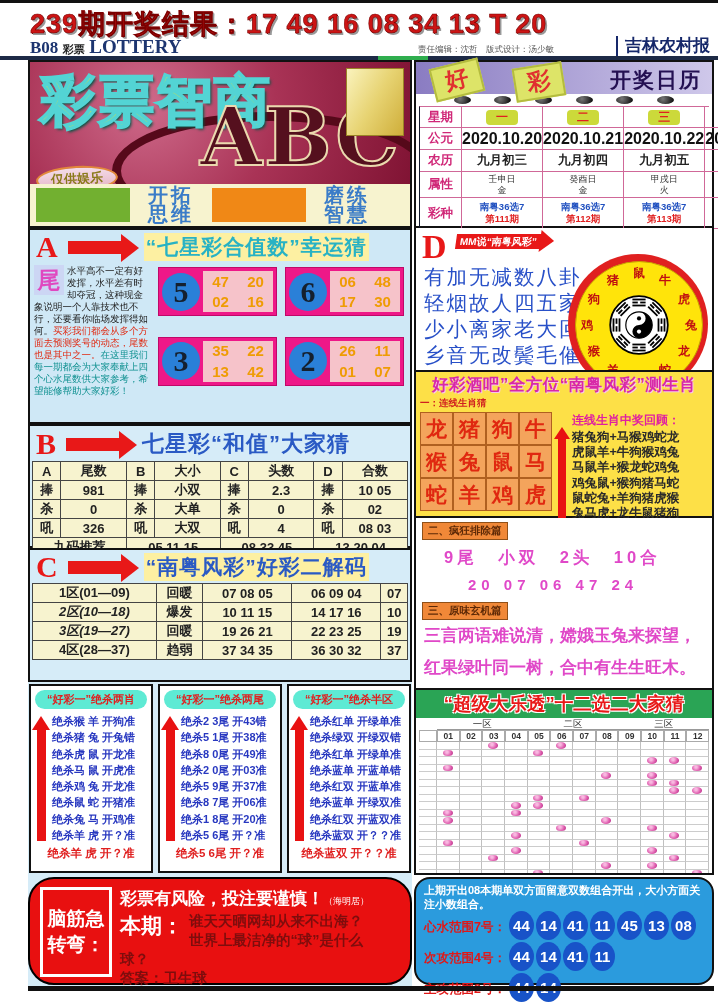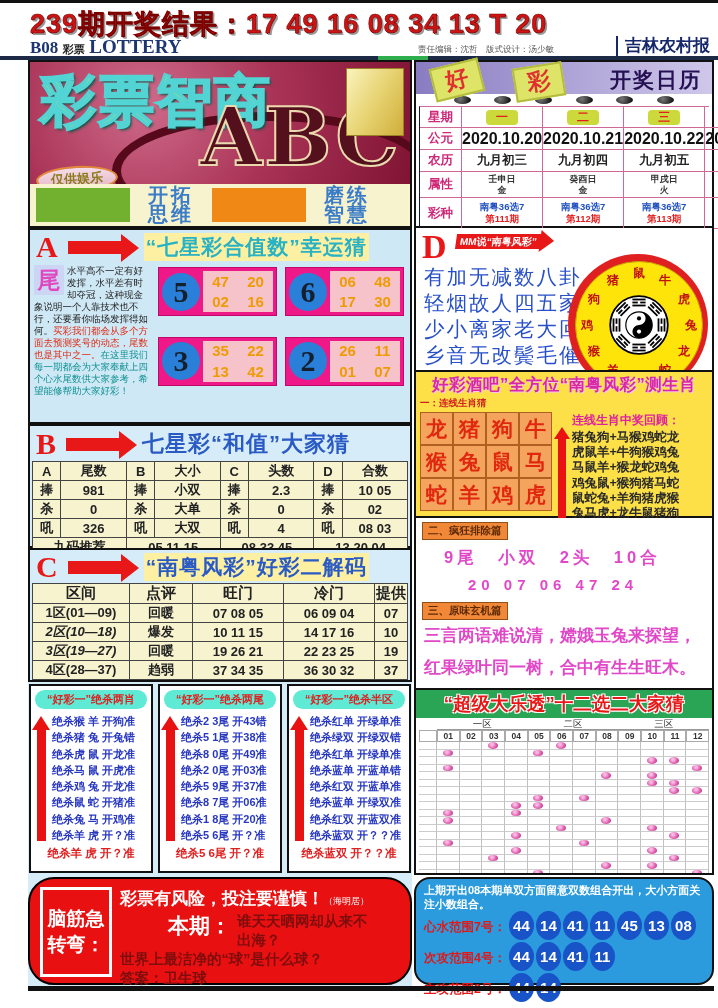--- a/index.html
+++ b/index.html
@@ -85,41 +85,41 @@
     border-bottom:14px solid #e81212;border-top:0;}
   .kill-line{color:#2838c0;font-size:11px;font-weight:bold;line-height:16.3px;white-space:nowrap;}
   .kill-foot{color:#e02020;font-size:11.5px;font-weight:bold;text-align:center;margin-top:3px;white-space:nowrap;}
   
   .riddle{position:absolute;left:0;top:817px;width:384px;height:108px;border:2px solid #000;border-radius:26px;
     background:#e81010;box-sizing:border-box;display:flex;padding:8px 8px 6px 10px;gap:8px;}
   .riddle-label{border:3px solid #fff;width:66px;height:84px;display:flex;align-items:center;justify-content:center;
     color:#fff;font-size:19px;font-weight:bold;text-align:center;line-height:26px;flex:none;}
   .riddle-warning{color:#fff;font-size:17px;font-weight:bold;}
   .riddle-warning .small{font-size:9px;font-weight:normal;}
-  .riddle-period{color:#fff;font-size:21px;font-weight:bold;float:left;margin-right:6px;margin-left:48px;}
+  .riddle-period{color:#fff;font-size:21px;font-weight:bold;float:left;margin-right:6px;}
   .riddle-text{color:#7e0d0d;font-size:14.5px;font-weight:bold;line-height:19px;}
   
   .calendar{position:absolute;left:0;top:0;width:300px;height:168px;border:2px solid #111;box-sizing:border-box;background:#fff;}
   .cal-head{position:relative;height:32px;background:linear-gradient(90deg,#8a7cc2,#cfc8ea);}
   .cal-title{position:absolute;right:10px;top:4px;font-size:21px;font-weight:bold;color:#241052;letter-spacing:2px;}
   .stamp{position:absolute;width:46px;height:30px;background:#dde468;border:2px solid #b4bc3e;color:#e03030;
     font-size:23px;font-weight:bold;text-align:center;line-height:28px;}
   .stamp1{left:16px;top:1px;transform:rotate(-14deg);}
   .stamp2{left:98px;top:3px;transform:rotate(-9deg);}
   .binding{height:11px;display:flex;justify-content:space-around;padding:0 26px;align-items:center;}
   .binding span{width:17px;height:8px;border-radius:50%;background:radial-gradient(circle at 35% 35%,#777,#000);}
   .cal-table{display:grid;grid-template-columns:42px repeat(4,1fr);margin:1px 3px;border-top:1px solid #d06898;border-left:1px solid #0f172a;}
   .cal-cell{border-right:1px solid #d06898;border-bottom:1px solid #d06898;display:flex;flex-direction:column;
     align-items:center;justify-content:center;text-align:center;}
   .cal-label{color:#d02878;font-size:12.5px;font-weight:bold;}
   .r1{height:20px;}.r2{height:21px;}.r3{height:21px;}.r4{height:25px;}.r5{height:30px;}
   .wd-pill{background:#ccd93a;border-radius:4px;padding:0 10px;color:#e02020;font-size:12px;font-weight:bold;line-height:15px;}
   .cal-date{font-size:16px;font-weight:bold;color:#111;}
   .cal-lunar{font-size:12.5px;font-weight:bold;color:#222;}
-  .cal-attr{font-size:9px;font-weight:bold;color:#333;line-height:11px;}
+  .cal-attr{font-size:9px;font-weight:normal;color:#333;line-height:11px;}
   .cal-game{font-size:9.5px;font-weight:bold;color:#2050c0;line-height:12px;}
   .cal-issue{font-size:9.5px;font-weight:bold;color:#e02020;line-height:12px;}
   
   .section-d{position:absolute;left:0;top:168px;width:300px;height:144px;border:2px solid #111;border-top:none;box-sizing:border-box;background:#fff;overflow:hidden;}
   .d-letter{position:absolute;left:6px;top:0px;font-size:34px;font-weight:bold;color:#e81818;font-family:"Liberation Serif",serif;}
   .d-arrow{position:absolute;left:40px;top:6px;height:15px;background:#e81818;color:#fff;font-size:10px;font-weight:bold;
     line-height:15px;padding:0 4px;transform:skewX(-8deg);}
   .d-arrow::after{content:"";position:absolute;right:-13px;top:-4px;border:11px solid transparent;border-left:14px solid #e81818;border-right:0;}
   .poem{position:absolute;left:8px;top:36px;color:#2850c8;font-size:20.5px;line-height:26px;letter-spacing:2px;font-weight:500;}
   .wheel{position:absolute;right:4px;top:26px;width:140px;height:140px;border-radius:50%;background:#e02020;}
@@ -316,27 +316,20 @@
   </div>
 
   <div class="section-c">
     <div class="sec-head">
       <span class="sec-letter">C</span>
       <span class="harrow"></span>
       <span class="sec-title-a" style="color:#2a5ac4">“南粤风彩”好彩二解码</span>
     </div>
     <table class="sheet">
       <tbody>
-          <tr>
-        <td style="width:96px;font-size:15px">区间</td>
-        <td style="width:62px;font-size:15px">点评</td>
-        <td style="width:90px;font-size:15px">旺门</td>
-        <td style="width:90px;font-size:15px">冷门</td>
-        <td style="font-size:15px">提供</td>
-      </tr>
       <tr>
         <td>1区(01—09)</td>
             <td>回暖</td>
         <td>07 08 05</td>
             <td>06 09 04</td>
             <td>07</td>
       </tr>
       <tr>
         <td class="red-cell">2区(10—18)</td>
             <td>爆发</td>

